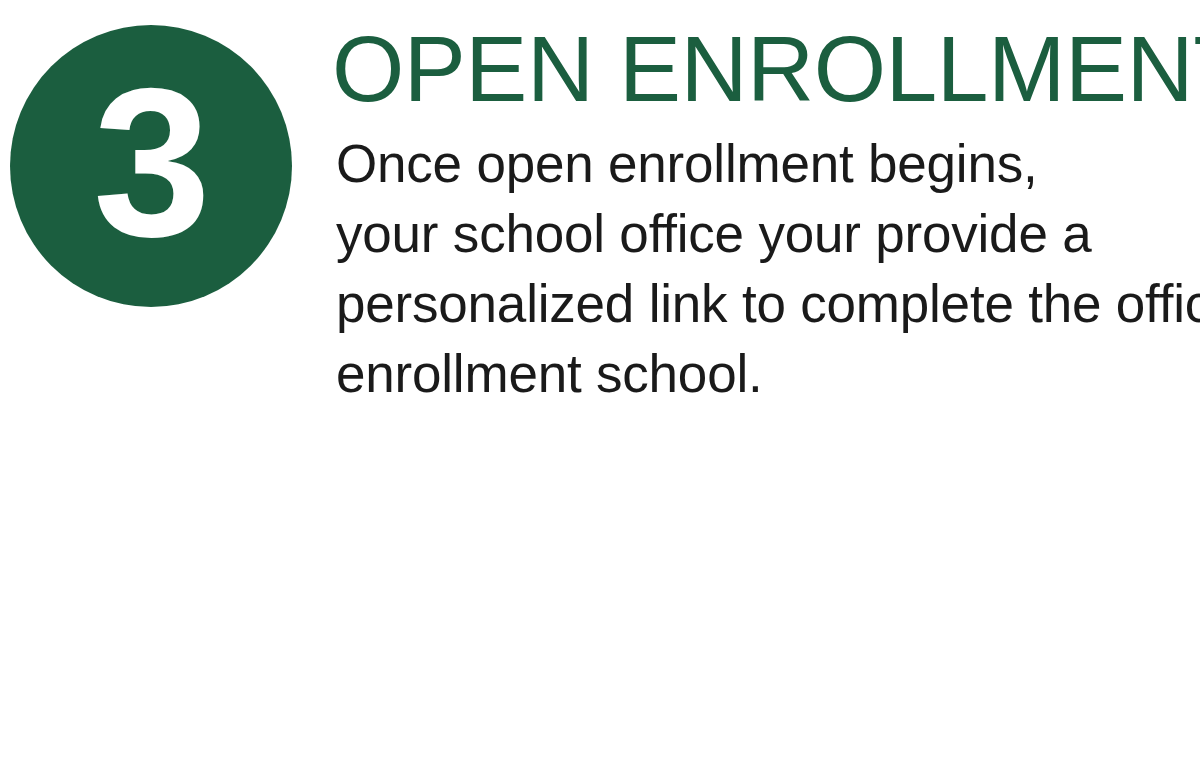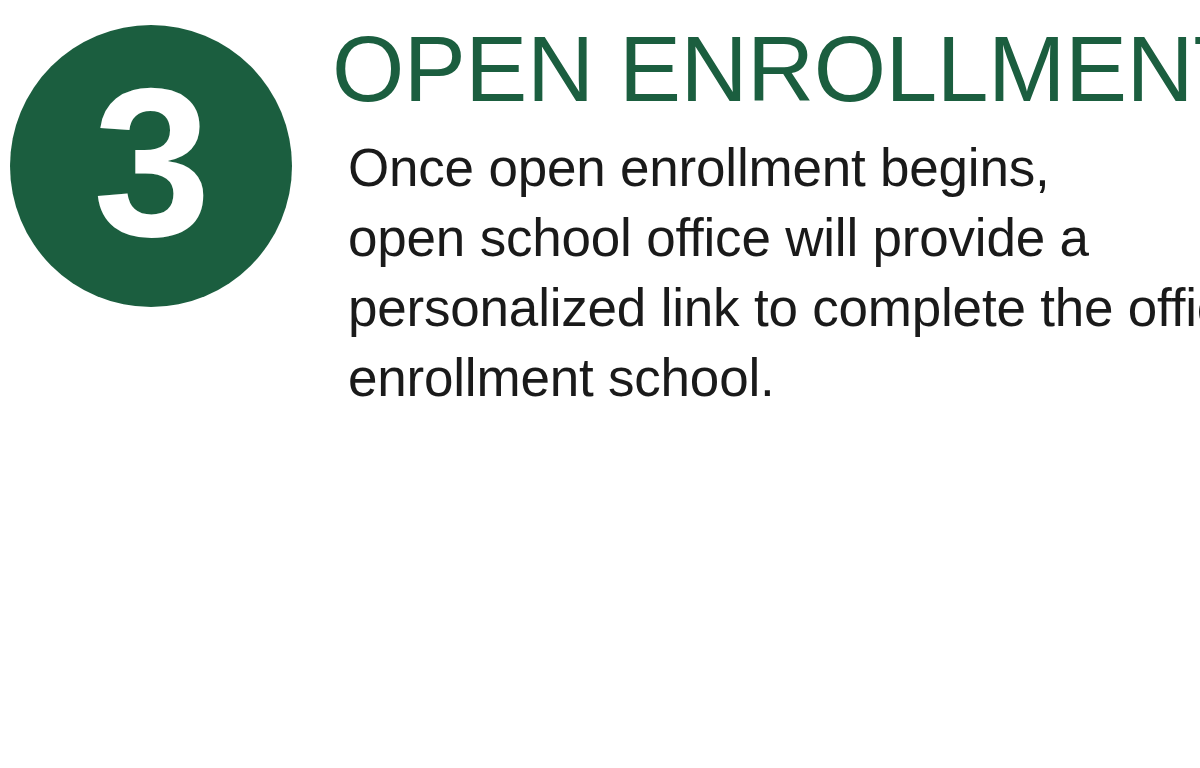--- a/index.html
+++ b/index.html
@@ -59,21 +59,21 @@
     font-family: "Liberation Sans", sans-serif;
     font-weight: normal;
     font-size: 93px;
     line-height: 1.02;
     letter-spacing: -0.5px;
     white-space: nowrap;
     margin: 0 0 12px 0;
   }
 
   .body-copy {
-    margin: 16px;
+    margin: 4px;
     padding: 0;
     list-style: none;
   }
 
   .body-line {
     color: #1a1a1a;
     font-family: "Liberation Sans", sans-serif;
     font-weight: normal;
     font-size: 53px;
     line-height: 70px;
@@ -89,19 +89,19 @@
   <div class="step-badge">
     <span class="step-number">3</span>
   </div>
 
   <div class="content">
 
     <h1 class="section-title">OPEN ENROLLMENT</h1>
 
     <div class="body-copy">
       <div class="body-line">Once open enrollment begins,</div>
-      <div class="body-line">open school office will provide a</div>
+      <div class="body-line">your school office your provide a</div>
       <div class="body-line">personalized link to complete the official</div>
       <div class="body-line">enrollment school.</div>
     </div>
 
   </div>
 </div>
 
 </body></html>

